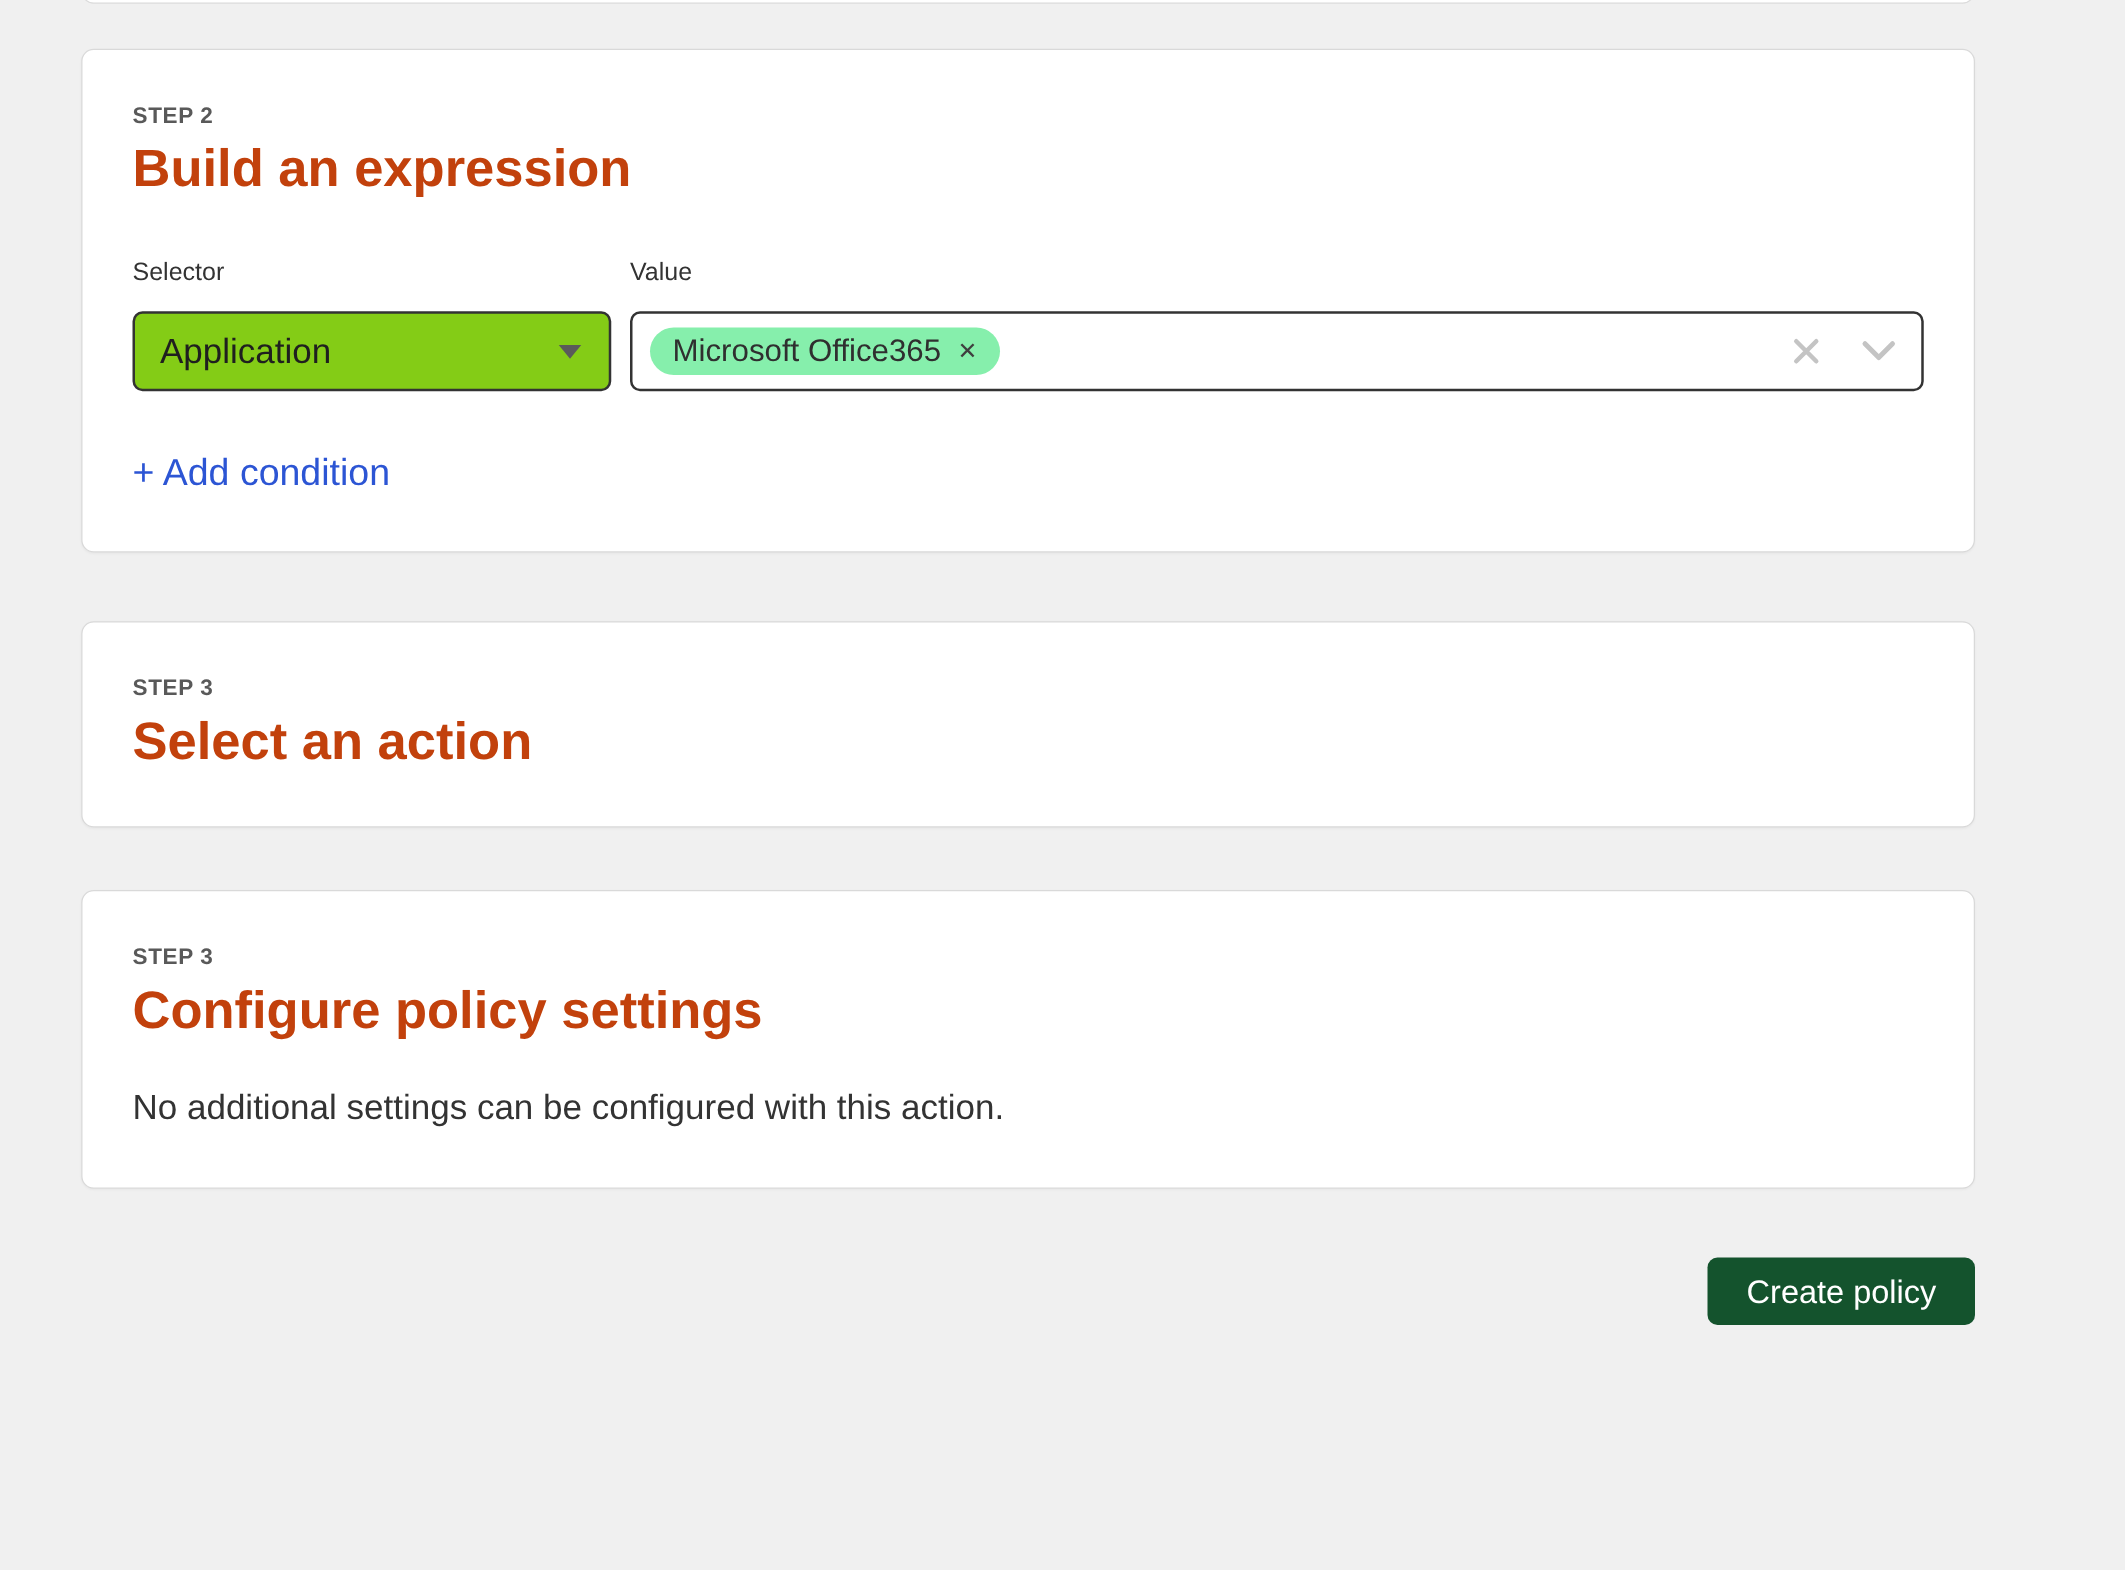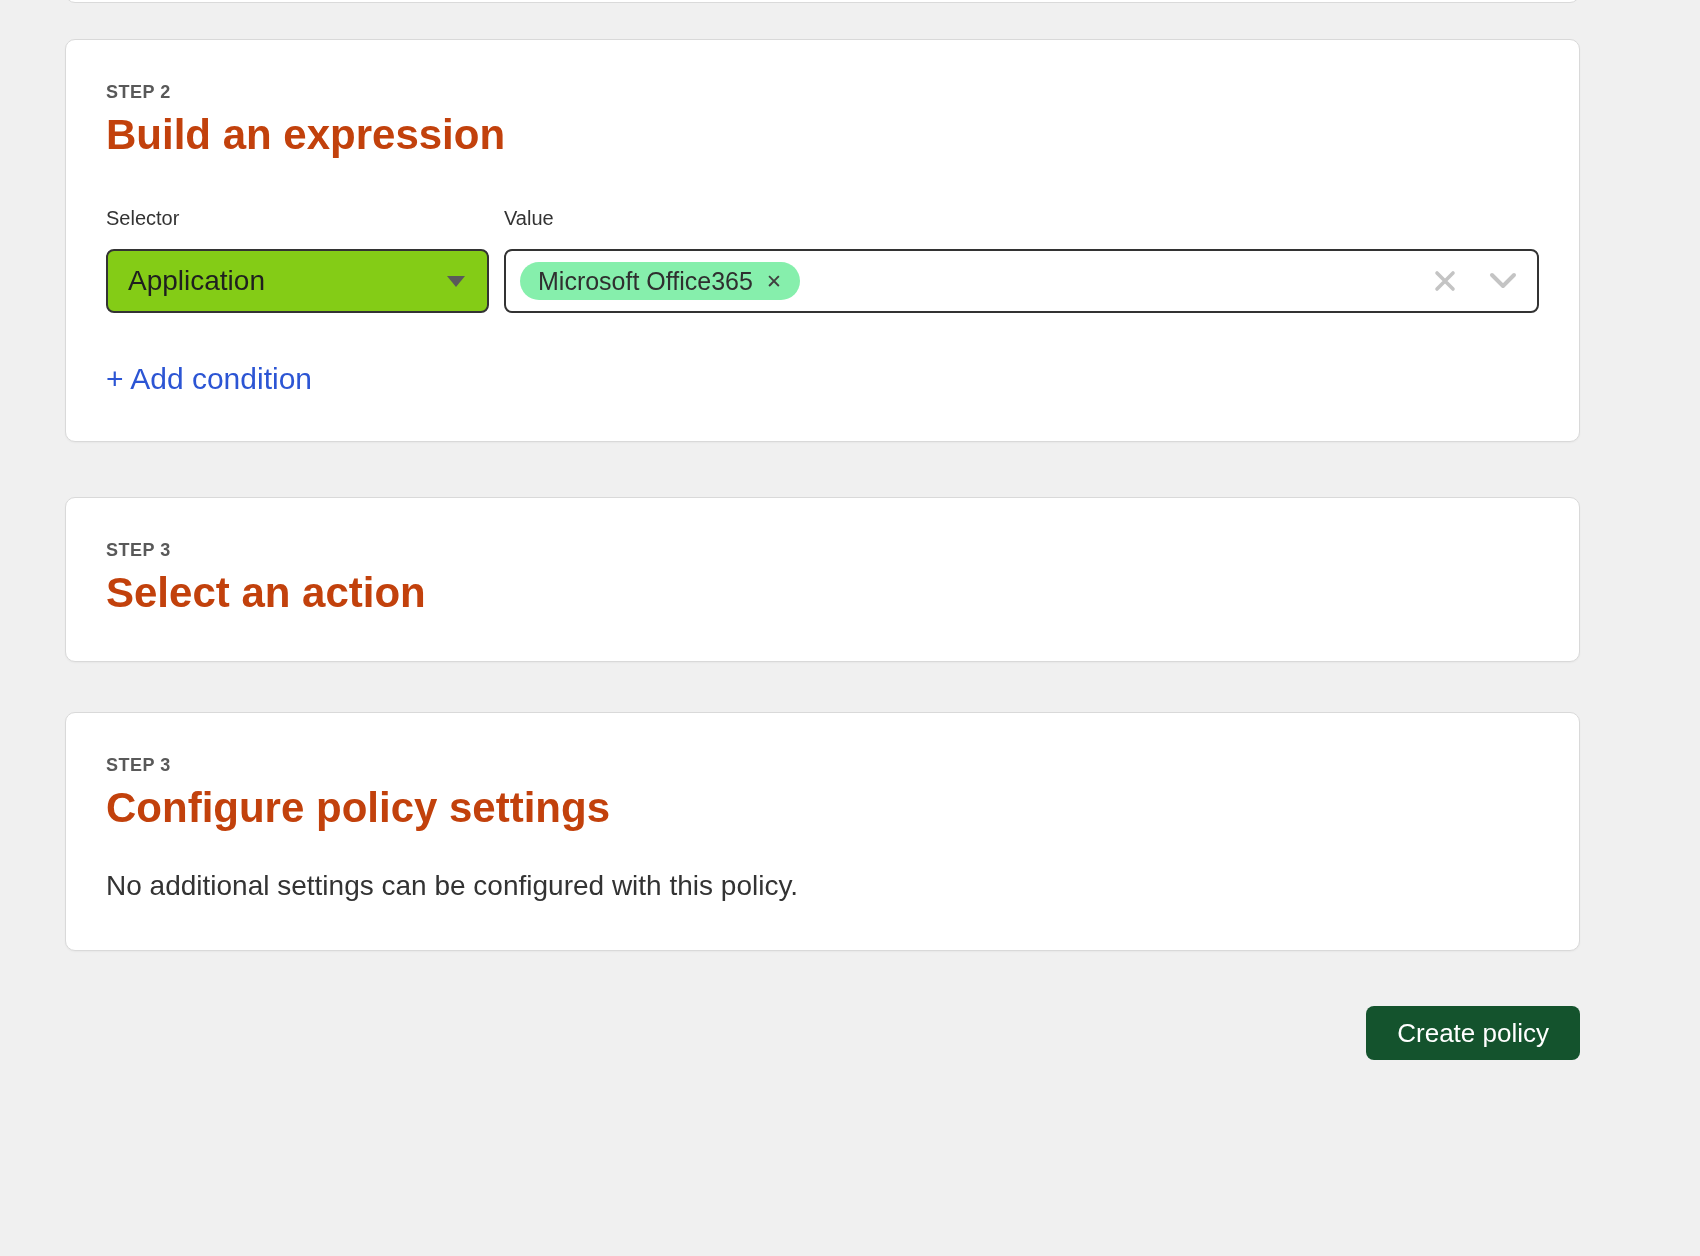--- a/index.html
+++ b/index.html
@@ -199,20 +199,20 @@
 
   <section class="card card-step3">
     <div class="step-label">STEP 3</div>
     <h2 class="card-title">Select an action</h2>
 
   </section>
 
   <section class="card card-step4">
     <div class="step-label">STEP 3</div>
     <h2 class="card-title">Configure policy settings</h2>
-    <p class="card-body-text">No additional settings can be configured with this policy.</p>
+    <p class="card-body-text">No additional settings can be configured with this action.</p>
   </section>
 
   <div class="footer-bar">
     <button class="create-policy-btn">Create policy</button>
   </div>
 
 </div>
 
 </body></html>

